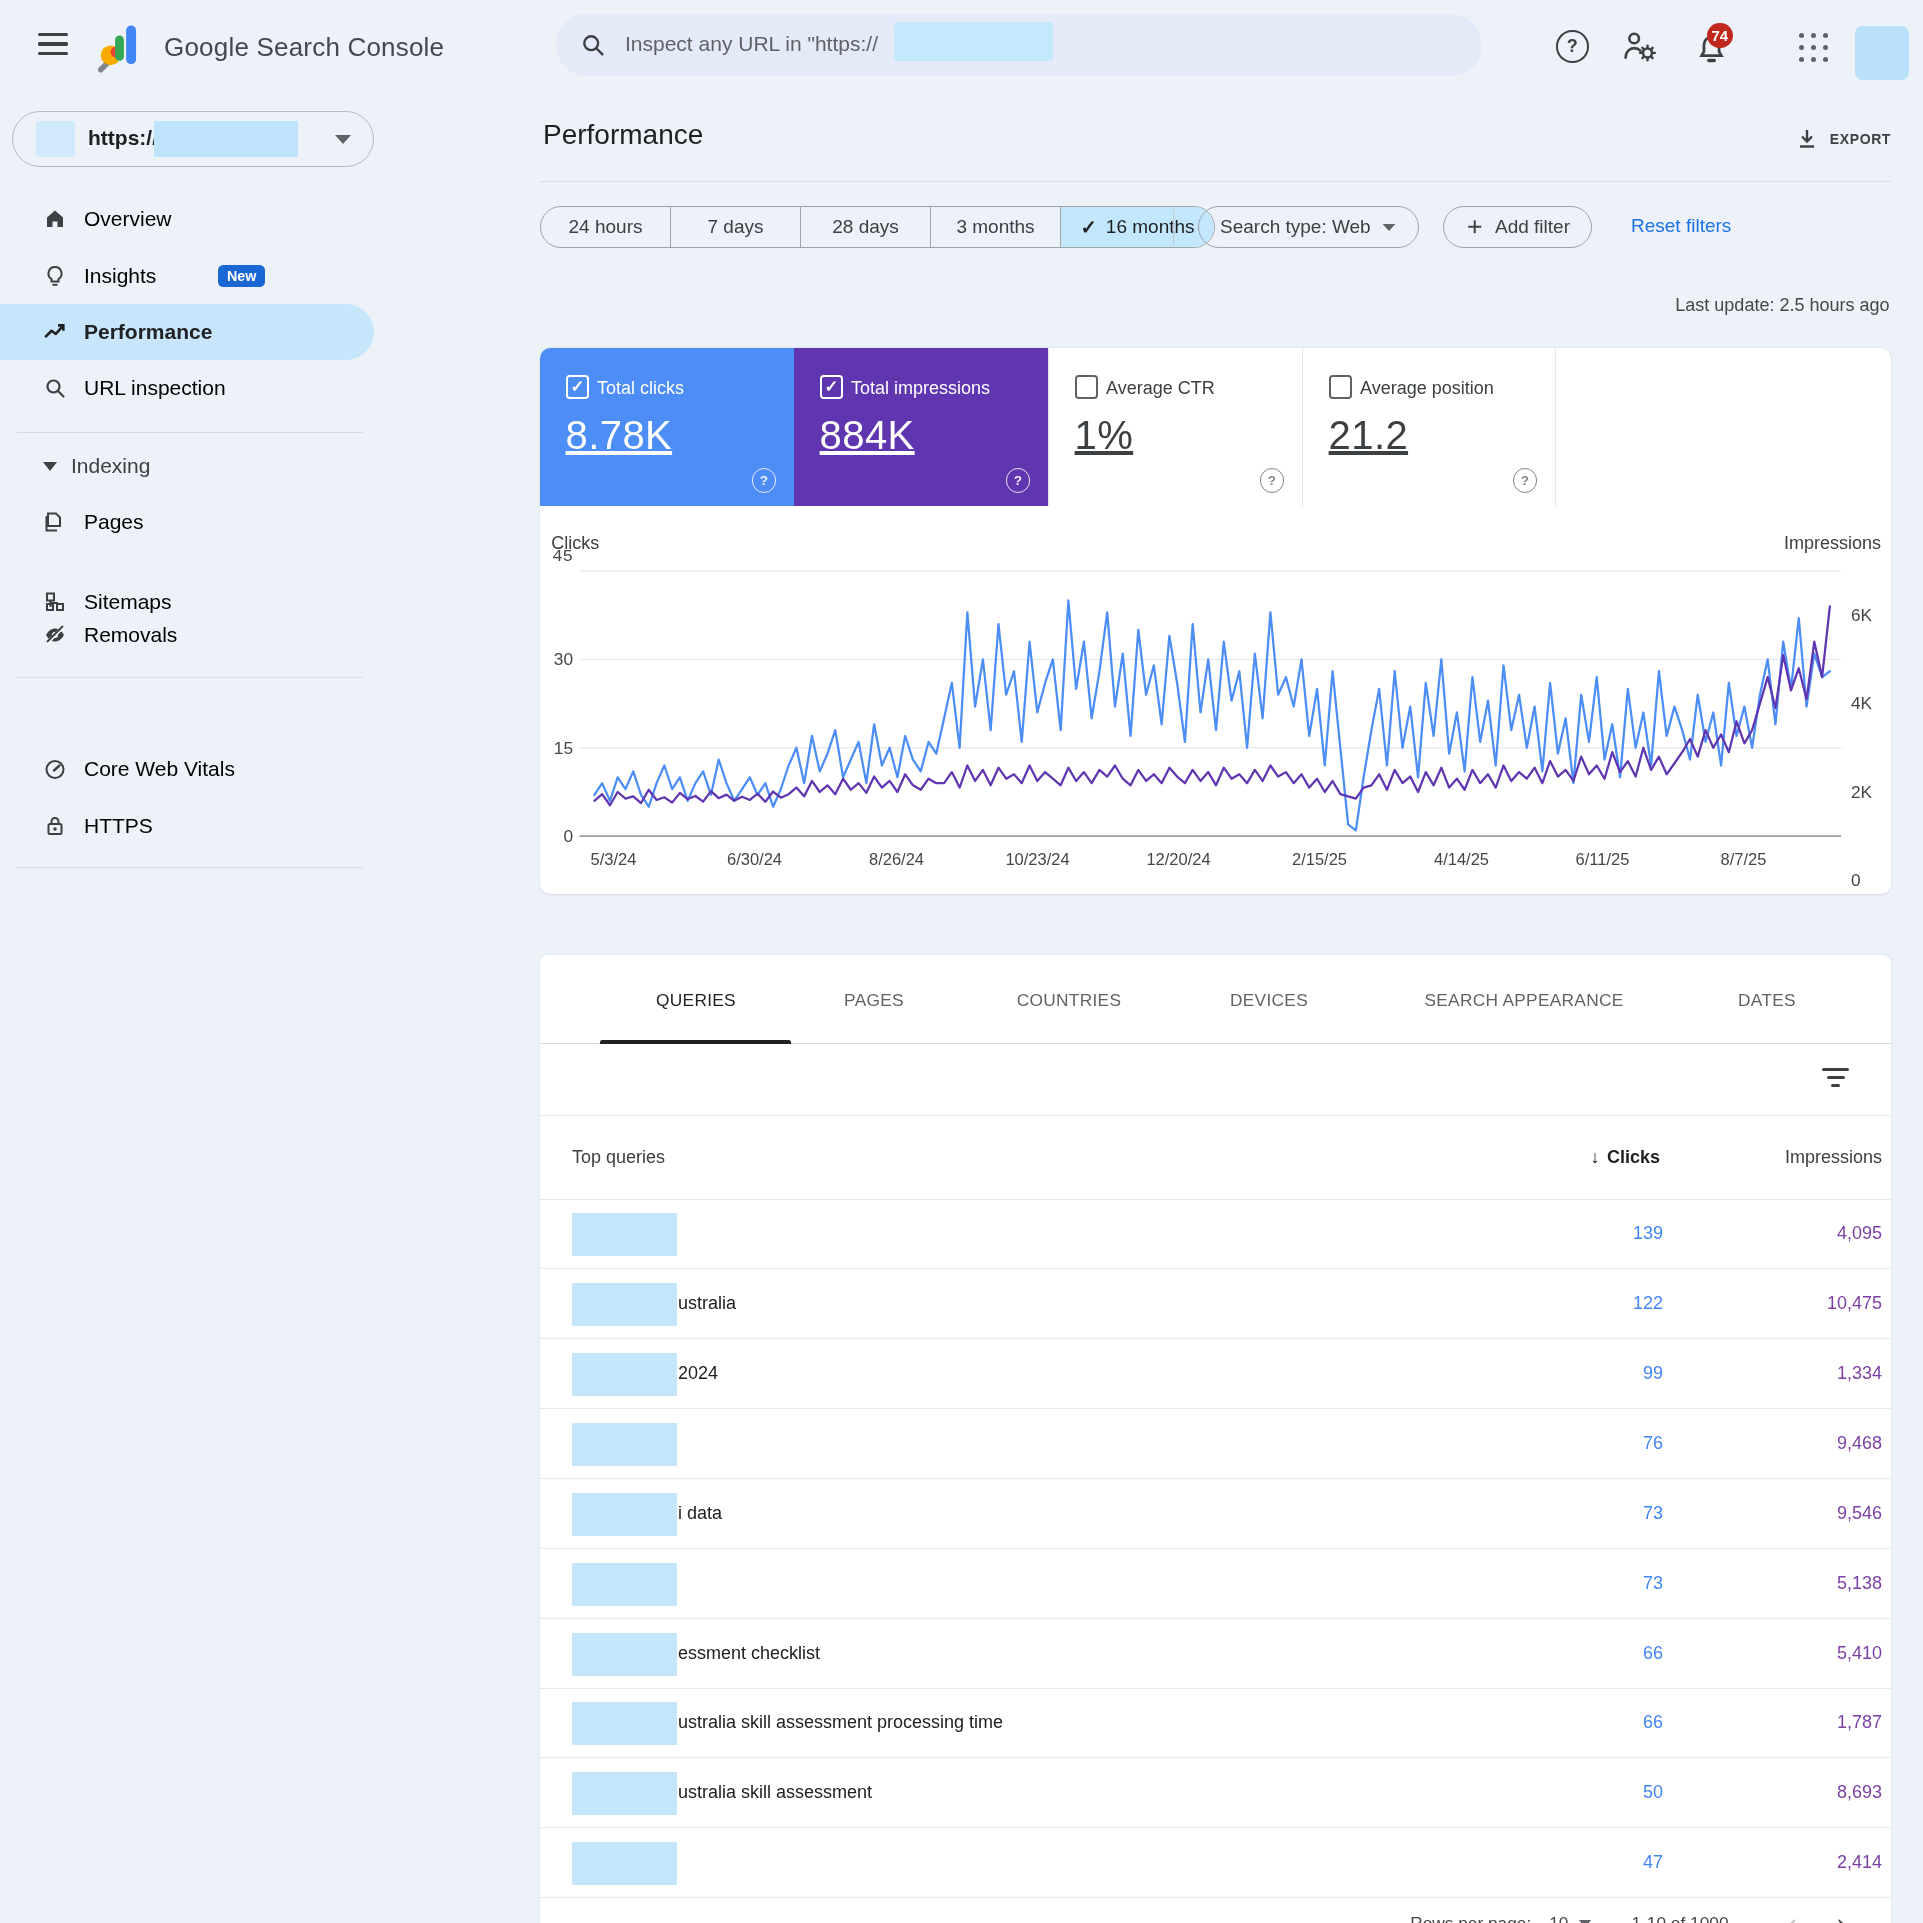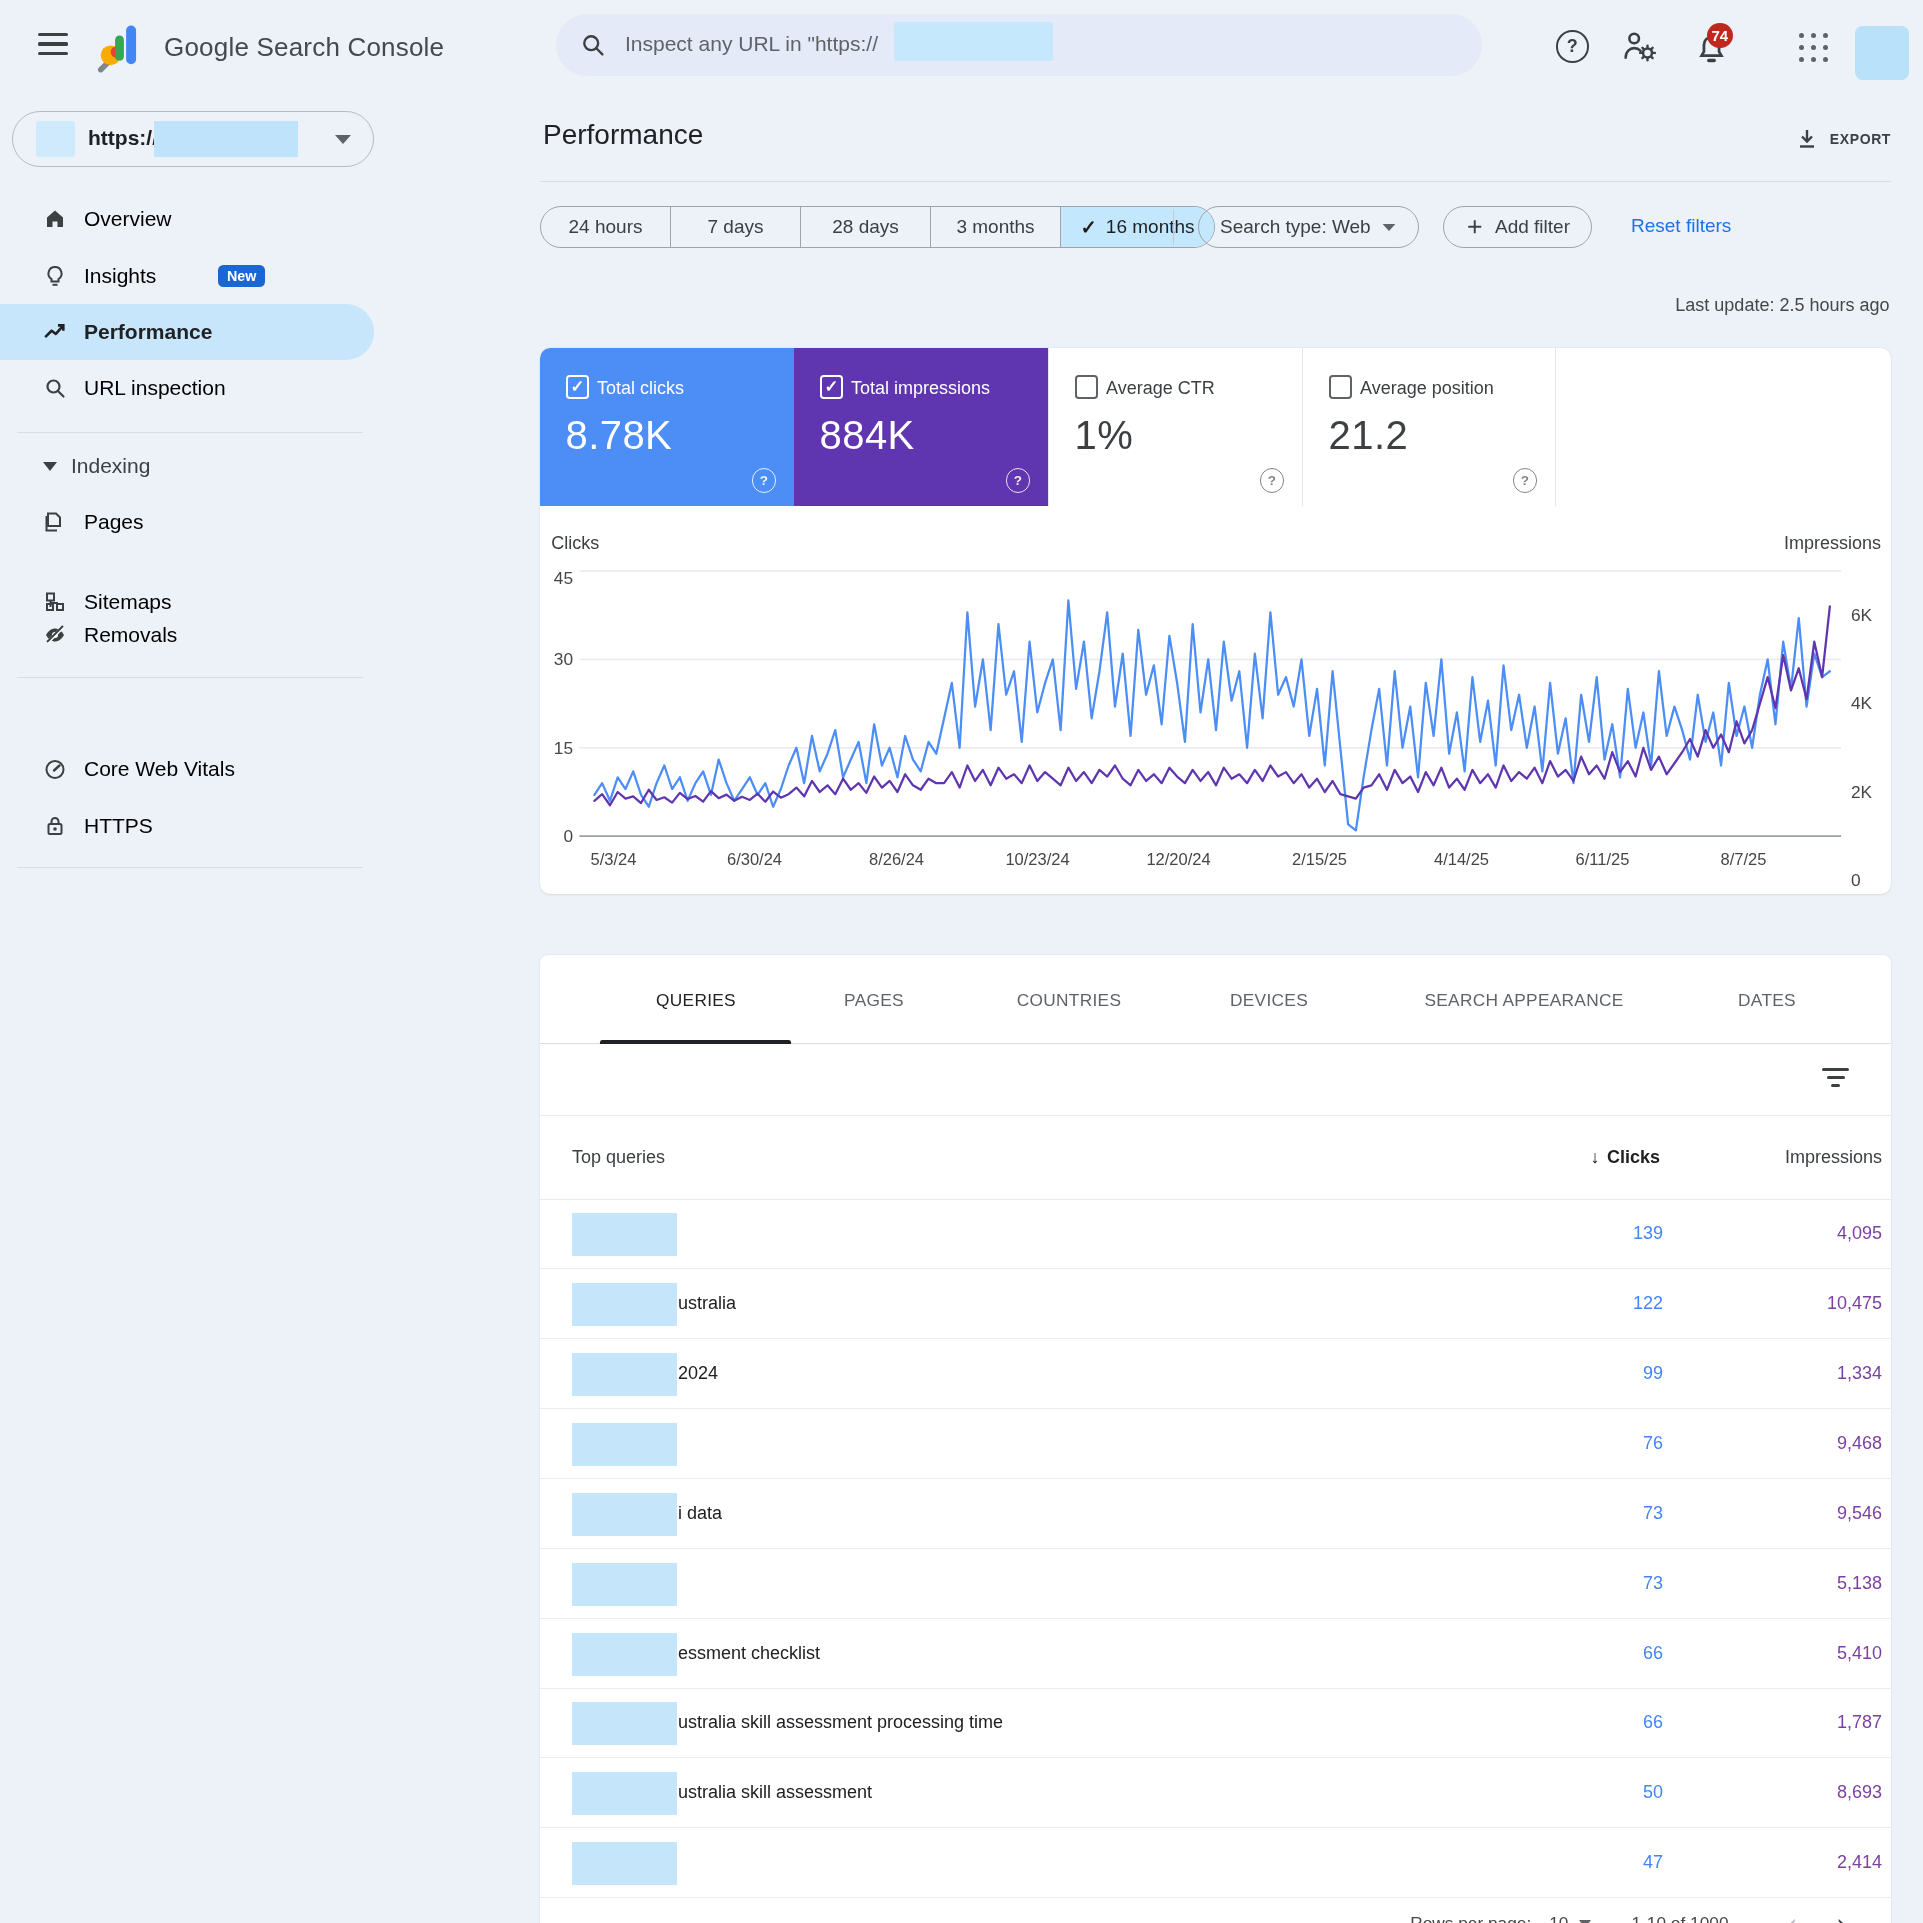--- a/index.html
+++ b/index.html
@@ -63,21 +63,21 @@
     padding:0 21px;font-size:19px;color:#3c4043;cursor:pointer;gap:10.5px;box-sizing:border-box;white-space:nowrap;}
   .reset-link{position:absolute;left:1091px;top:9px;font-size:19px;font-weight:500;color:#1a73e8;cursor:pointer;}
   .last-update{position:absolute;right:1.5px;top:203px;font-size:18px;color:#474747;}
   
   .big-card{position:absolute;left:0;top:256px;width:1351px;height:546px;background:#fff;border-radius:10.5px;
     box-shadow:0 0.8px 2.3px rgba(60,64,67,.12);}
   .mcard{position:absolute;top:0;height:158px;width:254px;cursor:pointer;box-sizing:border-box;}
   .mcard .mlabel{position:absolute;left:57px;top:30px;font-size:18px;font-weight:500;}
   .mcard .cb{position:absolute;left:25.6px;top:27px;width:19.5px;height:19.5px;border:2.3px solid;border-radius:3.8px;
     display:flex;align-items:center;justify-content:center;font-size:16.5px;font-weight:bold;}
-  .mcard .mvalue{position:absolute;left:25.6px;top:65px;font-size:40px;letter-spacing:0.4px;}
+  .mcard .mvalue{position:absolute;left:25.6px;top:65px;font-size:40px;letter-spacing:0.4px;text-decoration:underline;}
   .mcard .mhelp{position:absolute;right:18px;bottom:13.5px;width:22.5px;height:22.5px;border:1.9px solid;border-radius:50%;
     display:flex;align-items:center;justify-content:center;font-size:13.5px;font-weight:bold;}
   .mcard.colored .mlabel,.mcard.colored .mvalue{color:#fff;}
   .mcard.colored .cb{border-color:#fff;color:#fff;}
   .mcard.colored .mhelp{border-color:rgba(255,255,255,.85);color:rgba(255,255,255,.9);}
   .mcard.plain .mlabel{color:#3c4043;}
   .mcard.plain .mvalue{color:#3c4043;}
   .mcard.plain .cb{border-color:#5f6368;color:transparent;}
   .mcard.plain .mhelp{border-color:#80868b;color:#80868b;}
   .mcard.sep{border-left:1.5px solid #e4e7ea;}
@@ -377,21 +377,21 @@
 
     <svg id="chart-svg" width="1351" height="546" viewBox="0 0 1798 727">
         <line x1="52" x2="1732" y1="297" y2="297" stroke="#e8eaed" stroke-width="2"></line>
         <line x1="52" x2="1732" y1="414.6666666666667" y2="414.6666666666667" stroke="#e8eaed" stroke-width="2"></line>
         <line x1="52" x2="1732" y1="532.3333333333334" y2="532.3333333333334" stroke="#e8eaed" stroke-width="2"></line>
         <line x1="52" x2="1732" y1="650" y2="650" stroke="#9aa0a6" stroke-width="2.5"></line>
         <polyline points="72.0,595.1 82.3,579.4 92.7,602.9 103.0,571.6 113.4,587.2 123.7,563.7 134.1,595.1 144.4,610.8 154.8,579.4 165.1,555.9 175.5,587.2 185.8,571.6 196.2,602.9 206.5,579.4 216.8,563.7 227.2,595.1 237.5,548.0 247.9,579.4 258.2,602.9 268.6,587.2 278.9,571.6 289.3,595.1 299.6,579.4 310.0,610.8 320.3,587.2 330.6,555.9 341.0,532.3 351.3,579.4 361.7,516.6 372.0,563.7 382.4,540.2 392.7,508.8 403.1,571.6 413.4,548.0 423.8,524.5 434.1,579.4 444.5,501.0 454.8,555.9 465.1,532.3 475.5,571.6 485.8,516.6 496.2,548.0 506.5,563.7 516.9,524.5 527.2,540.2 537.6,493.1 547.9,446.0 558.3,532.3 568.6,351.9 578.9,477.4 589.3,414.7 599.6,508.8 610.0,367.6 620.3,461.7 630.7,430.4 641.0,524.5 651.4,391.1 661.7,485.3 672.1,446.0 682.4,414.7 692.8,508.8 703.1,336.2 713.4,453.9 723.8,391.1 734.1,493.1 744.5,430.4 754.8,351.9 765.2,477.4 775.5,406.8 785.9,516.6 796.2,375.4 806.6,461.7 816.9,422.5 827.3,501.0 837.6,383.3 847.9,446.0 858.3,524.5 868.6,367.6 879.0,485.3 889.3,414.7 899.7,508.8 910.0,391.1 920.4,469.6 930.7,430.4 941.1,532.3 951.4,406.8 961.7,493.1 972.1,351.9 982.4,461.7 992.8,438.2 1003.1,477.4 1013.5,414.7 1023.8,516.6 1034.2,453.9 1044.5,555.9 1054.9,430.4 1065.2,532.3 1075.6,634.3 1085.9,642.2 1096.2,571.6 1106.6,508.8 1116.9,453.9 1127.3,555.9 1137.6,430.4 1148.0,532.3 1158.3,477.4 1168.7,571.6 1179.0,446.0 1189.4,516.6 1199.7,414.7 1210.1,540.2 1220.4,485.3 1230.7,563.7 1241.1,438.2 1251.4,524.5 1261.8,469.6 1272.1,555.9 1282.5,422.5 1292.8,508.8 1303.2,461.7 1313.5,532.3 1323.9,477.4 1334.2,563.7 1344.5,446.0 1354.9,540.2 1365.2,493.1 1375.6,579.4 1385.9,461.7 1396.3,524.5 1406.6,438.2 1417.0,548.0 1427.3,501.0 1437.7,571.6 1448.0,453.9 1458.4,532.3 1468.7,485.3 1479.0,555.9 1489.4,430.4 1499.7,516.6 1510.1,477.4 1520.4,508.8 1530.8,548.0 1541.1,461.7 1551.5,524.5 1561.8,485.3 1572.2,555.9 1582.5,446.0 1592.8,516.6 1603.2,477.4 1613.5,532.3 1623.9,461.7 1634.2,414.7 1644.6,501.0 1654.9,391.1 1665.3,453.9 1675.6,359.8 1686.0,477.4 1696.3,406.8 1706.7,438.2 1717.0,430.4" fill="none" stroke="#4c8df6" stroke-width="3" stroke-linejoin="round" stroke-linecap="round"></polyline>
         <polyline points="72.0,602.9 82.3,594.1 92.7,608.8 103.0,591.2 113.4,600.0 123.7,597.0 134.1,605.9 144.4,588.2 154.8,601.8 165.1,598.2 175.5,605.3 185.8,592.3 196.2,600.6 206.5,596.5 216.8,604.1 227.2,590.0 237.5,599.4 247.9,594.7 258.2,602.9 268.6,597.6 278.9,601.8 289.3,593.5 299.6,604.1 310.0,590.6 320.3,598.8 330.6,594.1 341.0,585.3 351.3,597.0 361.7,576.5 372.0,591.2 382.4,582.3 392.7,594.1 403.1,573.5 413.4,588.2 423.8,579.4 434.1,592.3 444.5,570.6 454.8,585.3 465.1,576.5 475.5,591.2 485.8,567.6 496.2,582.3 506.5,588.2 516.9,573.5 527.2,579.4 537.6,579.4 547.9,564.7 558.3,585.3 568.6,555.9 578.9,576.5 589.3,561.8 599.6,582.3 610.0,558.8 620.3,573.5 630.7,567.6 641.0,579.4 651.4,555.9 661.7,576.5 672.1,564.7 682.4,573.5 692.8,582.3 703.1,558.8 713.4,576.5 723.8,564.7 734.1,579.4 744.5,561.8 754.8,570.6 765.2,555.9 775.5,573.5 785.9,582.3 796.2,561.8 806.6,576.5 816.9,567.6 827.3,579.4 837.6,558.8 847.9,570.6 858.3,579.4 868.6,561.8 879.0,576.5 889.3,564.7 899.7,582.3 910.0,558.8 920.4,573.5 930.7,567.6 941.1,579.4 951.4,561.8 961.7,576.5 972.1,555.9 982.4,570.6 992.8,564.7 1003.1,579.4 1013.5,567.6 1023.8,585.3 1034.2,573.5 1044.5,591.2 1054.9,576.5 1065.2,594.1 1075.6,597.0 1085.9,600.0 1096.2,585.3 1106.6,582.3 1116.9,567.6 1127.3,588.2 1137.6,561.8 1148.0,579.4 1158.3,570.6 1168.7,591.2 1179.0,564.7 1189.4,582.3 1199.7,558.8 1210.1,585.3 1220.4,573.5 1230.7,588.2 1241.1,561.8 1251.4,579.4 1261.8,567.6 1272.1,585.3 1282.5,555.9 1292.8,576.5 1303.2,564.7 1313.5,573.5 1323.9,558.8 1334.2,579.4 1344.5,550.0 1354.9,570.6 1365.2,561.8 1375.6,576.5 1385.9,544.1 1396.3,567.6 1406.6,555.9 1417.0,573.5 1427.3,538.2 1437.7,564.7 1448.0,550.0 1458.4,570.6 1468.7,532.3 1479.0,561.8 1489.4,544.1 1499.7,567.6 1510.1,552.9 1520.4,538.2 1530.8,520.6 1541.1,544.1 1551.5,508.8 1561.8,532.3 1572.2,514.7 1582.5,538.2 1592.8,497.0 1603.2,526.5 1613.5,508.8 1623.9,473.5 1634.2,438.2 1644.6,479.4 1654.9,408.8 1665.3,455.9 1675.6,426.4 1686.0,467.6 1696.3,391.1 1706.7,438.2 1717.0,344.1" fill="none" stroke="#5f35b0" stroke-width="3" stroke-linejoin="round" stroke-linecap="round"></polyline>
       </svg>
     <div id="chart-labels">
-        <div class="ytick left" style="top: 220px;">45</div>
+        <div class="ytick left" style="top: 199px; font-family: Liberation Mono, monospace;">45</div>
         <div class="ytick left" style="top: 301px;">30</div>
         <div class="ytick left" style="top: 390px;">15</div>
         <div class="ytick left" style="top: 478px;">0</div>
         <div class="ytick right" style="top: 213px;">6K</div>
         <div class="ytick right" style="top: 301px;">4K</div>
         <div class="ytick right" style="top: 390px;">2K</div>
         <div class="ytick right" style="top: 478px;">0</div>
         <div class="xtick" style="left: 3px;">5/3/24</div>
         <div class="xtick" style="left: 144px;">6/30/24</div>
         <div class="xtick" style="left: 286px;">8/26/24</div>

